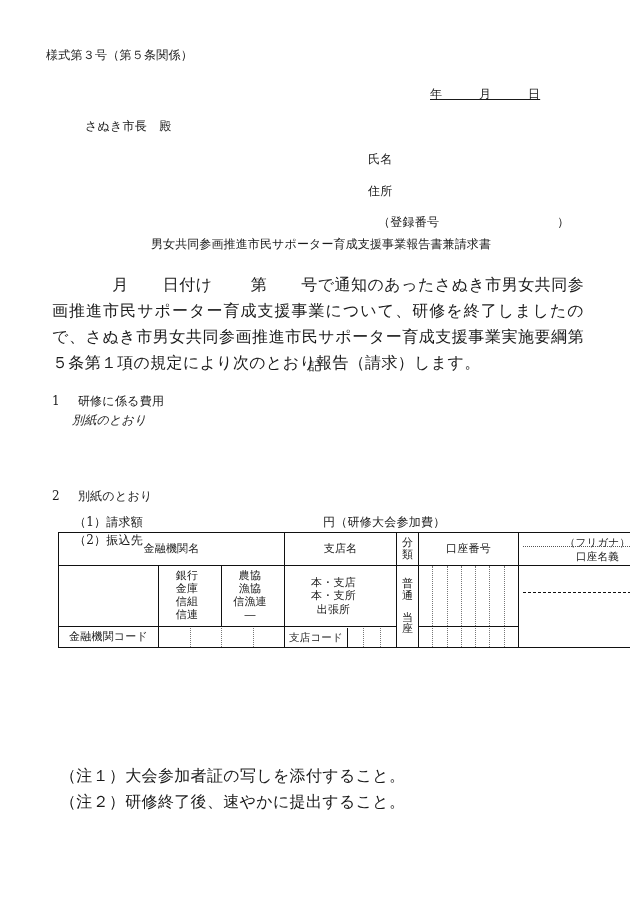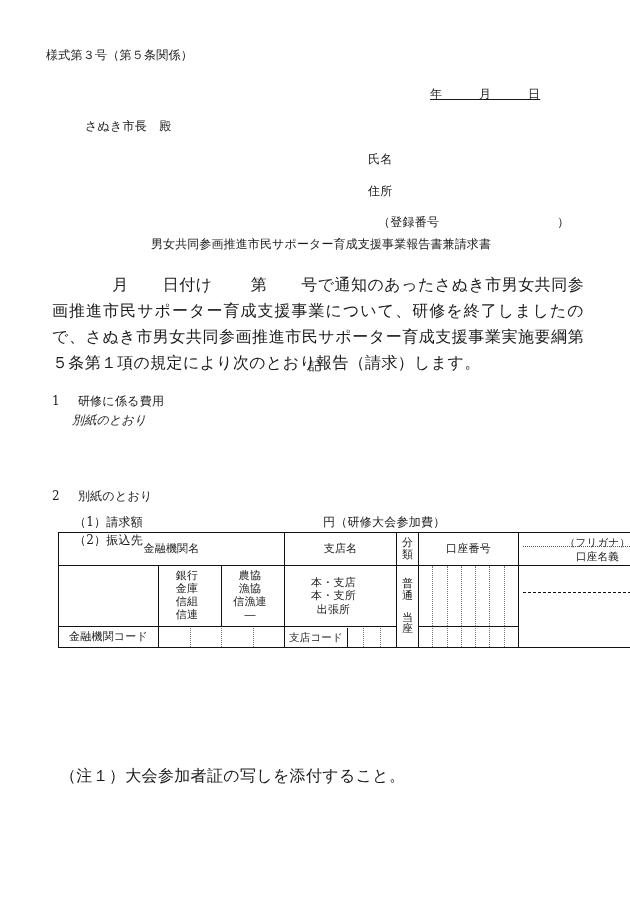--- a/index.html
+++ b/index.html
@@ -335,15 +335,16 @@
             <div></div>
             <div></div>
           </div>
         </td>
       </tr>
     </tbody>
   </table>
 
   <div class="blk notes jp">
     <span class="n">（注１）大会参加者証の写しを添付すること。</span>
+    <span class="n">（注２）研修終了後、速やかに提出すること。</span>
   </div>
 
 </div>
 
 </body></html>

